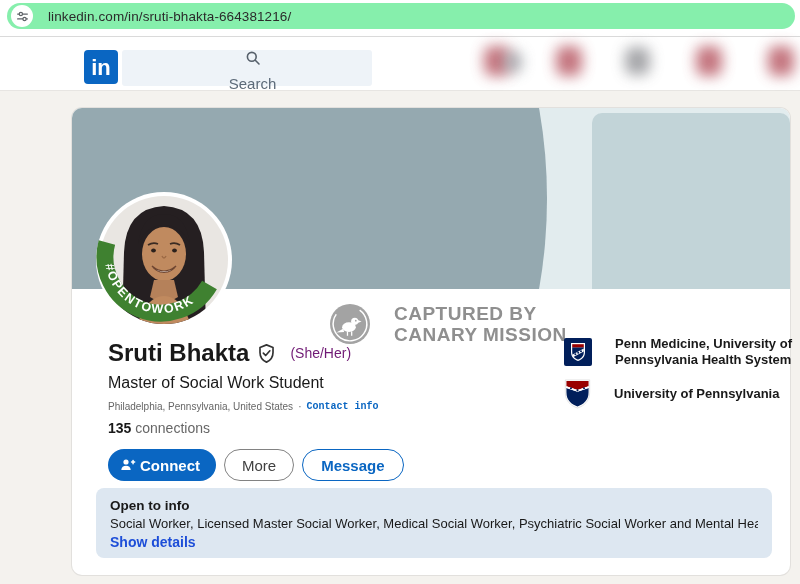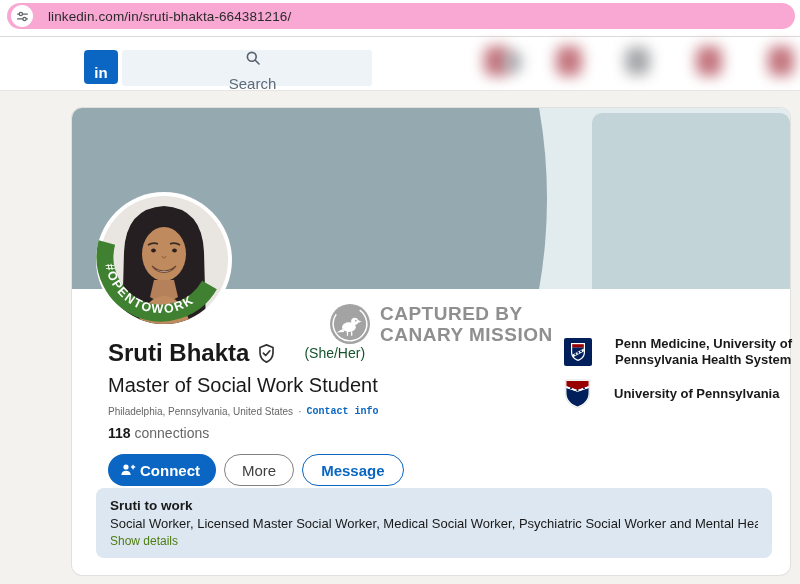--- a/index.html
+++ b/index.html
@@ -5,33 +5,33 @@
   * { margin:0; padding:0; box-sizing:border-box; }
   html,body { background:#fff; }
   .screen {
     position:relative; width:800px; height:584px; overflow:hidden;
     font-family:"Liberation Sans", sans-serif; background:#fff;
   }
   
   .browser-bar { position:absolute; top:0; left:0; right:0; height:36px; background:#fff; }
   .url-pill {
     position:absolute; left:7px; top:3px; right:5px; height:26px;
-    background:#f9a8d4; border-radius:13px; display:flex; align-items:center;
+    background:#86efac; border-radius:13px; display:flex; align-items:center;
   }
   .site-icon-circle {
     width:22px; height:22px; border-radius:50%; background:#fff; margin-left:4px;
     display:flex; align-items:center; justify-content:center; flex:0 0 auto;
   }
   .url-text { margin-left:15px; font-size:13.5px; color:#2b2b2b; letter-spacing:.1px; }
   .chrome-sep { position:absolute; top:36px; left:0; right:0; height:1px; background:#dadada; }
   
   .nav-row { position:absolute; top:37px; left:0; right:0; height:54px; background:#fff; border-bottom:1px solid #e7e5e2; }
   .li-logo {
     position:absolute; left:84px; top:13px; width:34px; height:34px; border-radius:4px;
-    background:#0a66c2; color:#fff; font-weight:bold; font-size:15px;
+    background:#0a66c2; color:#fff; font-weight:bold; font-size:22px;
     display:flex; align-items:flex-end; justify-content:center; padding-bottom:3px; cursor:pointer;
   }
   .search-pill {
     position:absolute; left:122px; top:13px; width:250px; height:36px; border-radius:3px;
     background:#eef3f8; display:flex; align-items:center; gap:9px; padding-left:11px;flex-direction:column;
   }
   .search-placeholder { color:#5d6b79; font-size:15px; }
   .blur-blob { position:absolute; filter:blur(7px); border-radius:8px; opacity:.8; }
   
   .page { position:absolute; top:91px; left:0; right:0; bottom:0; background:#f4f2ee; }
@@ -47,30 +47,30 @@
     position:absolute; left:-44%; top:-200%; width:110.2%; height:500%;
     border-radius:50%; background:#95a9b0;
   }
   .banner-panel {
     position:absolute; left:520px; top:5px; right:0; bottom:0;
     background:#c2d4d8; border-top-left-radius:10px; border-top-right-radius:10px;
   }
   
   .avatar-wrap { position:absolute; left:24px; top:84px; width:136px; height:136px; cursor:pointer; }
   
-  .watermark { position:absolute; left:258px; top:195px; display:flex; align-items:center; gap:10px; }
+  .watermark { position:absolute; left:258px; top:195px; display:flex; align-items:center; gap:24px; }
   .wm-circle { width:40px; height:40px; border-radius:50%; background:#a3a3a3; flex:0 0 auto;
                display:flex; align-items:center; justify-content:center; }
   .wm-text { color:#8f8f8f; font-size:19px; font-weight:600; letter-spacing:.5px; line-height:21px; }
   
   .identity { position:absolute; left:36px; top:231px; }
   .name-row { display:flex; align-items:center; gap:7px; }
   .profile-name { font-size:24px; font-weight:bold; color:#191919; }
-  .pronouns { font-size:14px; color:#14532d; margin-left:20px; }
-  .headline { margin-top:7px; font-size:20px; color:#191919; }
+  .pronouns { font-size:14px; color:#701a75; margin-left:6px; }
+  .headline { margin-top:7px; font-size:16px; color:#191919; }
   .loc-row { margin-top:9px; font-size:10px; color:#666; display:flex; gap:5px; align-items:center; }
   .contact-link { color:#0a66c2; font-weight:bold; cursor:pointer;font-family:Liberation Mono, monospace; }
   .connections { margin-top:8px; font-size:14px; color:#666; }
   .conn-count { font-weight:bold; color:#191919; }
   .btn-row { margin-top:13px; display:flex; gap:8px; align-items:center; }
   .btn { height:32px; border-radius:16px; display:inline-flex; align-items:center; justify-content:center;
          font-size:15px; font-weight:bold; cursor:pointer; background:#fff; border:none; }
   .btn-connect { background:#0a66c2; color:#fff; padding:0 16px 0 12px; gap:4px; }
   .btn-message { border:1.5px solid #0a66c2; color:#0a66c2; padding:0 18px; }
   .btn-more { border:1px solid #828282; color:#404040; padding:0 17px; font-weight:normal; font-size:15px; }
@@ -78,21 +78,21 @@
   .orgs { position:absolute; left:492px; top:228px; display:flex; flex-direction:column; gap:11px; }
   .org-row { display:flex; align-items:center; gap:23px; cursor:pointer; }
   .org-label { width:190px; font-size:13px; font-weight:bold; color:#191919; line-height:16px; }
   
   .otw-box {
     position:absolute; left:24px; top:380px; width:676px; height:70px;
     background:#dde7f1; border-radius:8px; padding:10px 14px; overflow:hidden;
   }
   .otw-title { font-size:13.5px; font-weight:bold; color:#191919; }
   .otw-roles { margin-top:3px; font-size:13px; color:#191919; white-space:nowrap; overflow:hidden; }
-  .otw-link { margin-top:3px; font-size:12px; font-weight:normal; color:#4d7c0f; cursor:pointer; display:inline-block; }
+  .otw-link { margin-top:3px; font-size:14px; font-weight:bold; color:#1d4ed8; cursor:pointer; display:inline-block; }
 </style>
 </head>
 <body>
 
 <div class="screen">
 
   <div class="browser-bar">
     <div class="url-pill">
       <div class="site-icon-circle">
         <svg width="13" height="13" viewBox="0 0 16 16" fill="none" stroke="#5f6368" stroke-width="1.5" stroke-linecap="round">
@@ -198,21 +198,21 @@
           </span>
           <span class="pronouns">(She/Her)</span>
         </div>
         <div class="headline">Master of Social Work Student</div>
         <div class="loc-row">
           <span>Philadelphia, Pennsylvania, United States</span>
           <span>·</span>
           <span class="contact-link">Contact info</span>
         </div>
         <div class="connections">
-          <span class="conn-count">118</span>
+          <span class="conn-count">135</span>
           <span>connections</span>
         </div>
         <div class="btn-row">
           <button class="btn btn-connect">
             <span style="display:flex;">
               <svg width="16" height="16" viewBox="0 0 16 16" fill="#fff">
                 <circle cx="6" cy="5" r="2.6"></circle>
                 <path d="M1.3 13 C1.3 10.2 3.4 8.7 6 8.7 C8.6 8.7 10.7 10.2 10.7 13 Z"></path>
                 <rect x="12.3" y="2.8" width="1.5" height="4.6" rx=".7"></rect>
                 <rect x="10.8" y="4.3" width="4.6" height="1.5" rx=".7"></rect>
@@ -257,20 +257,20 @@
               <circle cx="7" cy="9.8" r="1.1" fill="#011F5B"></circle>
               <circle cx="14" cy="12.1" r="1.1" fill="#011F5B"></circle>
               <circle cx="21" cy="9.8" r="1.1" fill="#011F5B"></circle>
             </svg>
           </span>
           <span class="org-label">University of Pennsylvania</span>
         </div>
       </div>
 
       <div class="otw-box">
-        <div class="otw-title">Sruti to work</div>
+        <div class="otw-title">Open to info</div>
         <div class="otw-roles">Social Worker, Licensed Master Social Worker, Medical Social Worker, Psychiatric Social Worker and Mental Health C...</div>
         <span class="otw-link">Show details</span>
       </div>
 
     </div>
   </div>
 </div>
 
 </body></html>

